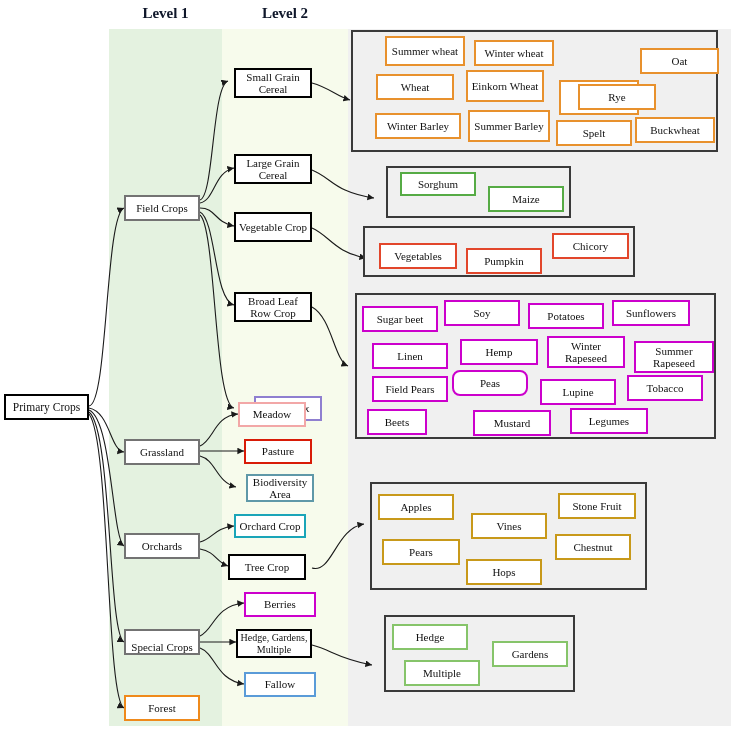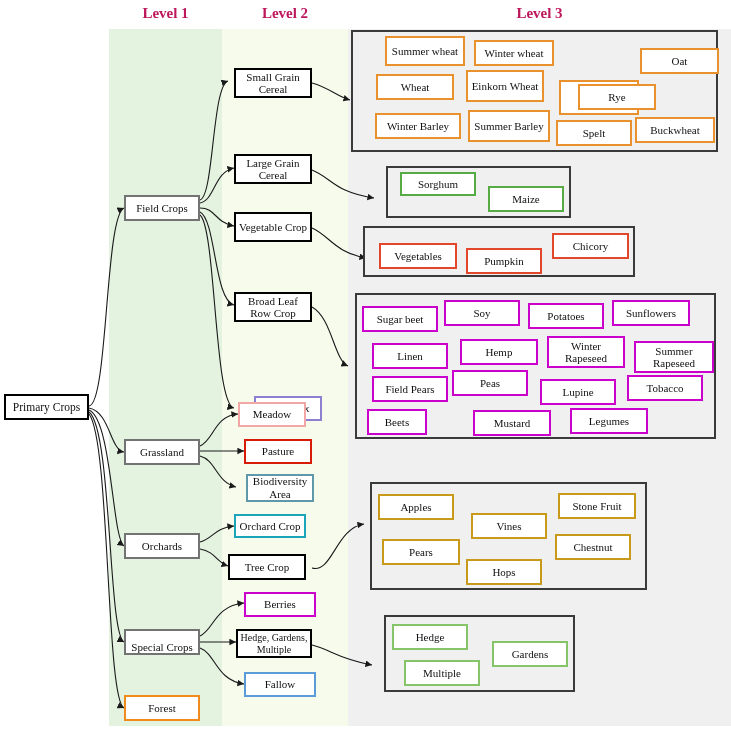--- a/index.html
+++ b/index.html
@@ -4,21 +4,21 @@
 <style>
   html,body{margin:0;padding:0;background:#ffffff;}
   body{width:731px;height:735px;font-family:"Liberation Serif","DejaVu Serif",serif;}
   #stage{position:relative;width:731px;height:735px;overflow:hidden;background:#fff;}
 
   .band{position:absolute;}
   .band-l1{background:#e4f2e0;}
   .band-l2{background:#f7fbec;}
   .band-l3{background:#f0f0f0;}
 
-  .colhdr{position:absolute;font-weight:bold;font-size:15px;color:#be185d;text-align:center;
+  .colhdr{position:absolute;font-weight:bold;font-size:15px;color:#0f172a;text-align:center;
           font-family:"Liberation Serif","DejaVu Serif",serif;}
 
   svg.links{position:absolute;left:0;top:0;width:731px;height:735px;pointer-events:none;}
 
   .node{position:absolute;box-sizing:border-box;background:#ffffff;
         display:flex;align-items:center;justify-content:center;text-align:center;
         font-size:11px;line-height:1.12;color:#111;
         font-family:"Liberation Serif","DejaVu Serif",serif;}
   .node.root{border:2px solid #000;font-size:11.5px;}
   .node.l1{border:2px solid #737373;}
@@ -34,21 +34,20 @@
 <body>
 
 <div id="stage">
 
   <div class="band band-l1" style="left:109px;top:29px;width:113px;height:697px;"></div>
   <div class="band band-l2" style="left:222px;top:29px;width:126px;height:697px;"></div>
   <div class="band band-l3" style="left:348px;top:29px;width:383px;height:697px;"></div>
 
   <div class="colhdr" style="left:109px;top:5px;width:113px;">Level 1</div>
   <div class="colhdr" style="left:222px;top:5px;width:126px;">Level 2</div>
-  <div class="colhdr" style="left:348px;top:5px;width:383px;">Level 3</div>
 
   <svg class="links" viewBox="0 0 731 735">
     <defs>
       <marker id="ah" markerWidth="7" markerHeight="7" refX="6" refY="3" orient="auto">
         <path d="M0,0 L6,3 L0,6 z" fill="#1a1a1a"></path>
       </marker>
     </defs>
     <g fill="none" stroke="#1a1a1a" stroke-width="1.1" marker-end="url(#ah)">
 
       <path d="M89,406 C 108,404 105,216 124,208"></path>
@@ -117,21 +116,21 @@
   </div>
   <div class="node l2" style="left:254px;top:396px;width:68px;height:25px;border-color:#8f7fd0;">
     <span>Crop Mix</span>
   </div>
   <div class="node l2" style="left:238px;top:402px;width:68px;height:25px;border-color:#f2a7a7;">
     <span>Meadow</span>
   </div>
   <div class="node l2" style="left:244px;top:439px;width:68px;height:25px;border-color:#d81b07;">
     <span>Pasture</span>
   </div>
-  <div class="node l2" style="left:246px;top:474px;width:68px;height:28px;border-color:#5f98a8;align-items:flex-end;">
+  <div class="node l2" style="left:246px;top:474px;width:68px;height:28px;border-color:#5f98a8;">
     <span>Biodiversity Area</span>
   </div>
   <div class="node l2" style="left:234px;top:514px;width:72px;height:24px;border-color:#1aa5b8;">
     <span>Orchard Crop</span>
   </div>
   <div class="node l2" style="left:228px;top:554px;width:78px;height:26px;border-color:#000;">
     <span>Tree Crop</span>
   </div>
   <div class="node l2" style="left:244px;top:592px;width:72px;height:25px;border-color:#cc00cc;">
     <span>Berries</span>
@@ -218,21 +217,21 @@
     </div>
   <div class="node l3" style="left:547px;top:336px;width:78px;height:32px;border-color:#cc00cc;">
     <span>Winter Rapeseed</span>
     </div>
   <div class="node l3" style="left:634px;top:341px;width:80px;height:32px;border-color:#cc00cc;">
     <span>Summer Rapeseed</span>
     </div>
   <div class="node l3" style="left:372px;top:376px;width:76px;height:26px;border-color:#cc00cc;">
     <span>Field Pears</span>
     </div>
-  <div class="node l3" style="left:452px;top:370px;width:76px;height:26px;border-color:#cc00cc;">
+  <div class="node l3" style="left:452px;top:370px;width:76px;height:26px;border-color:#cc00cc;border-radius:8px;">
     <span>Peas</span>
     </div>
   <div class="node l3" style="left:540px;top:379px;width:76px;height:26px;border-color:#cc00cc;">
     <span>Lupine</span>
     </div>
   <div class="node l3" style="left:627px;top:375px;width:76px;height:26px;border-color:#cc00cc;">
     <span>Tobacco</span>
     </div>
   <div class="node l3" style="left:367px;top:409px;width:60px;height:26px;border-color:#cc00cc;">
     <span>Beets</span>

